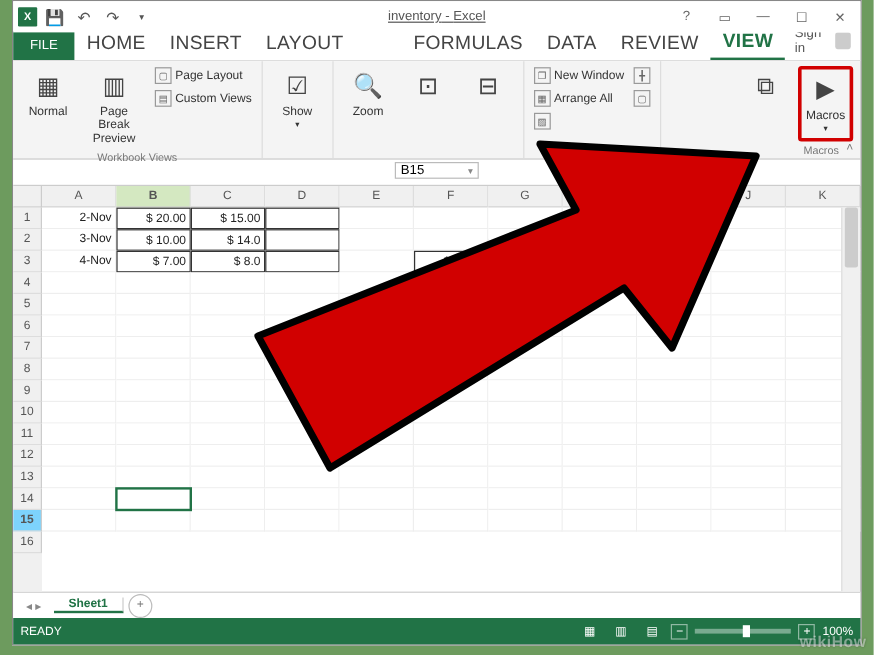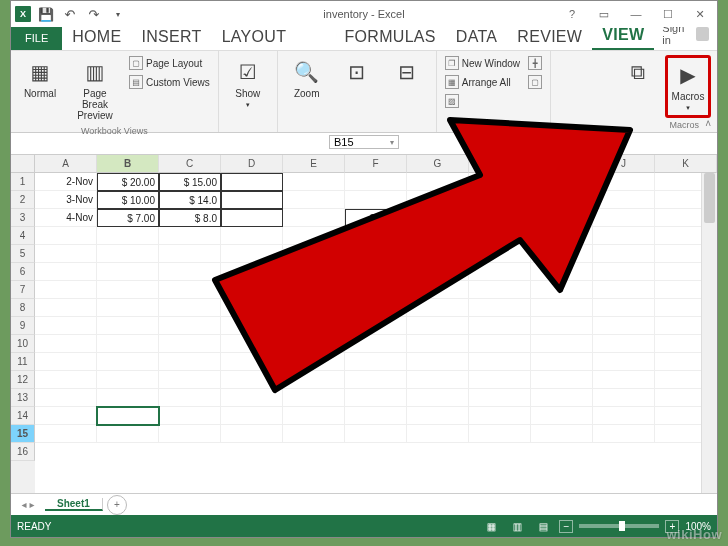--- a/index.html
+++ b/index.html
@@ -2,21 +2,21 @@
 <html><head>
 <meta charset="utf-8">
 <style>
 * { margin: 0; padding: 0; box-sizing: border-box; font-family: "Segoe UI", Arial, sans-serif; }
 body { background: #6d9b5e; width: 728px; height: 546px; overflow: hidden; position: relative; }
 .excel-window { position: absolute; left: 10px; top: 0; width: 708px; height: 538px; background: #fff; border: 1px solid #888; display: flex; flex-direction: column; }
 .titlebar { height: 26px; background: #fff; display: flex; align-items: center; font-size: 11px; color: #444; position: relative; }
 .tb-left { display: flex; align-items: center; gap: 6px; padding-left: 4px; }
 .excel-icon { width: 16px; height: 16px; background: #217346; color: #fff; display: flex; align-items: center; justify-content: center; font-size: 9px; font-weight: bold; border-radius: 1px; }
 .qat-btn { width: 18px; height: 18px; display: flex; align-items: center; justify-content: center; color: #555; font-size: 13px; cursor: pointer; }
-.tb-center { position: absolute; left: 50%; transform: translateX(-50%); font-size: 11px; color: #555; }
+.tb-center { position: absolute; left: 50%; transform: translateX(-50%); font-size: 11px; color: #555; text-decoration: underline; }
 .tb-right { margin-left: auto; display: flex; align-items: center; gap: 2px; padding-right: 2px; }
 .win-btn { width: 30px; height: 20px; display: flex; align-items: center; justify-content: center; font-size: 11px; color: #666; cursor: pointer; }
 .ribbon-tabs { height: 24px; display: flex; align-items: flex-end; font-size: 11px; background: #fff; border-bottom: 1px solid #ddd; }
 .file-tab { background: #217346; color: #fff; padding: 4px 14px; font-size: 11px; cursor: pointer; height: 24px; display: flex; align-items: center; }
 .tab { padding: 4px 10px; color: #444; cursor: pointer; text-transform: uppercase; letter-spacing: 0.3px; font-size: 16px; }
 .tab.active { color: #217346; border-bottom: 2px solid #217346; font-weight: 600; margin-top: 48px; }
 .signin { margin-left: auto; padding: 4px 8px; color: #555; font-size: 11px; display: flex; align-items: center; gap: 4px; }
 .avatar { width: 14px; height: 14px; background: #ccc; border-radius: 2px; }
 .ribbon { height: 82px; background: #f4f4f4; border-bottom: 1px solid #ccc; display: flex; font-size: 10px; position: relative; }
 .group { display: flex; flex-direction: column; align-items: center; padding: 4px 6px 2px; border-right: 1px solid #ddd; }

